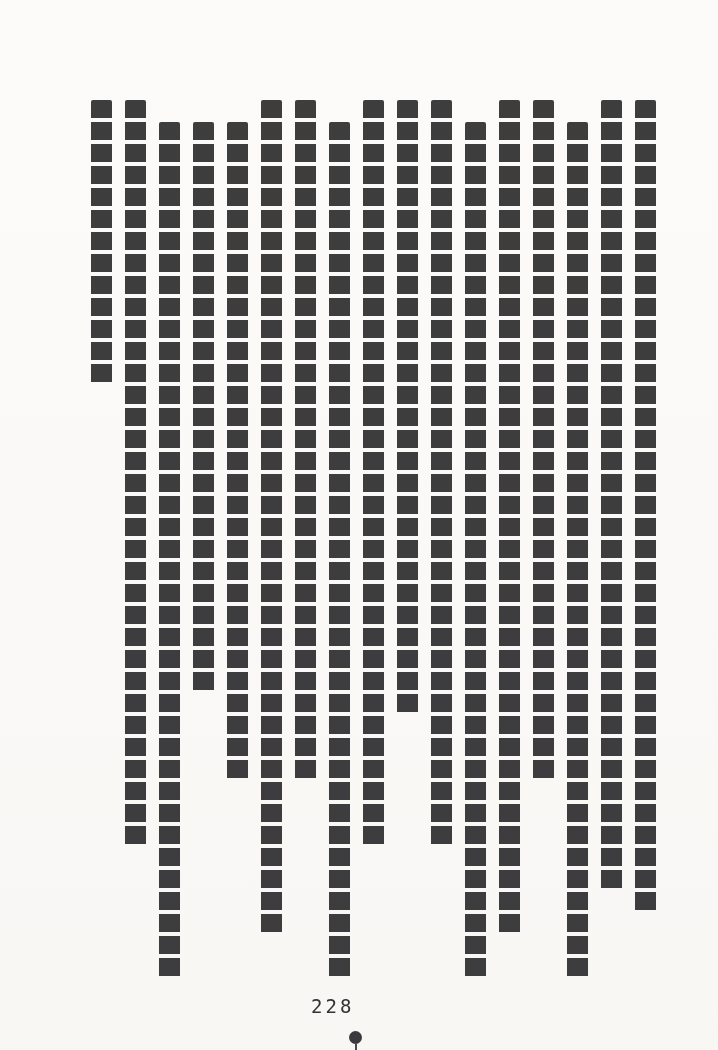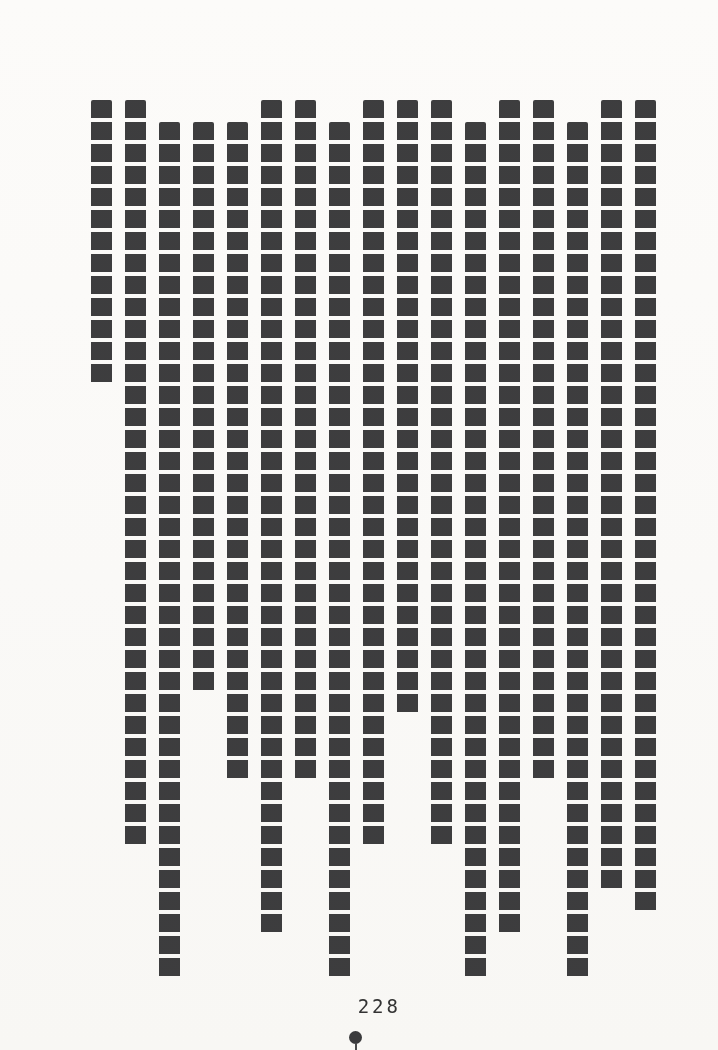--- a/index.html
+++ b/index.html
@@ -39,21 +39,21 @@
       rgba(28, 28, 30, 0.0) 18px,
       rgba(28, 28, 30, 0.0) 22px
     );
     border-radius: 2px;
   }
   .page-number {
     position: absolute;
     left: 311px;
     top: 995px;
     width: 90px;
-    text-align: right;
+    text-align: left;
     font-family: "DejaVu Sans Mono", "DejaVu Sans", monospace;
     font-size: 19px;
     letter-spacing: 3px;
     color: #333333;
   }
   .binding-mark {
     position: absolute;
     left: 349px;
     top: 1031px;
     width: 13px;

